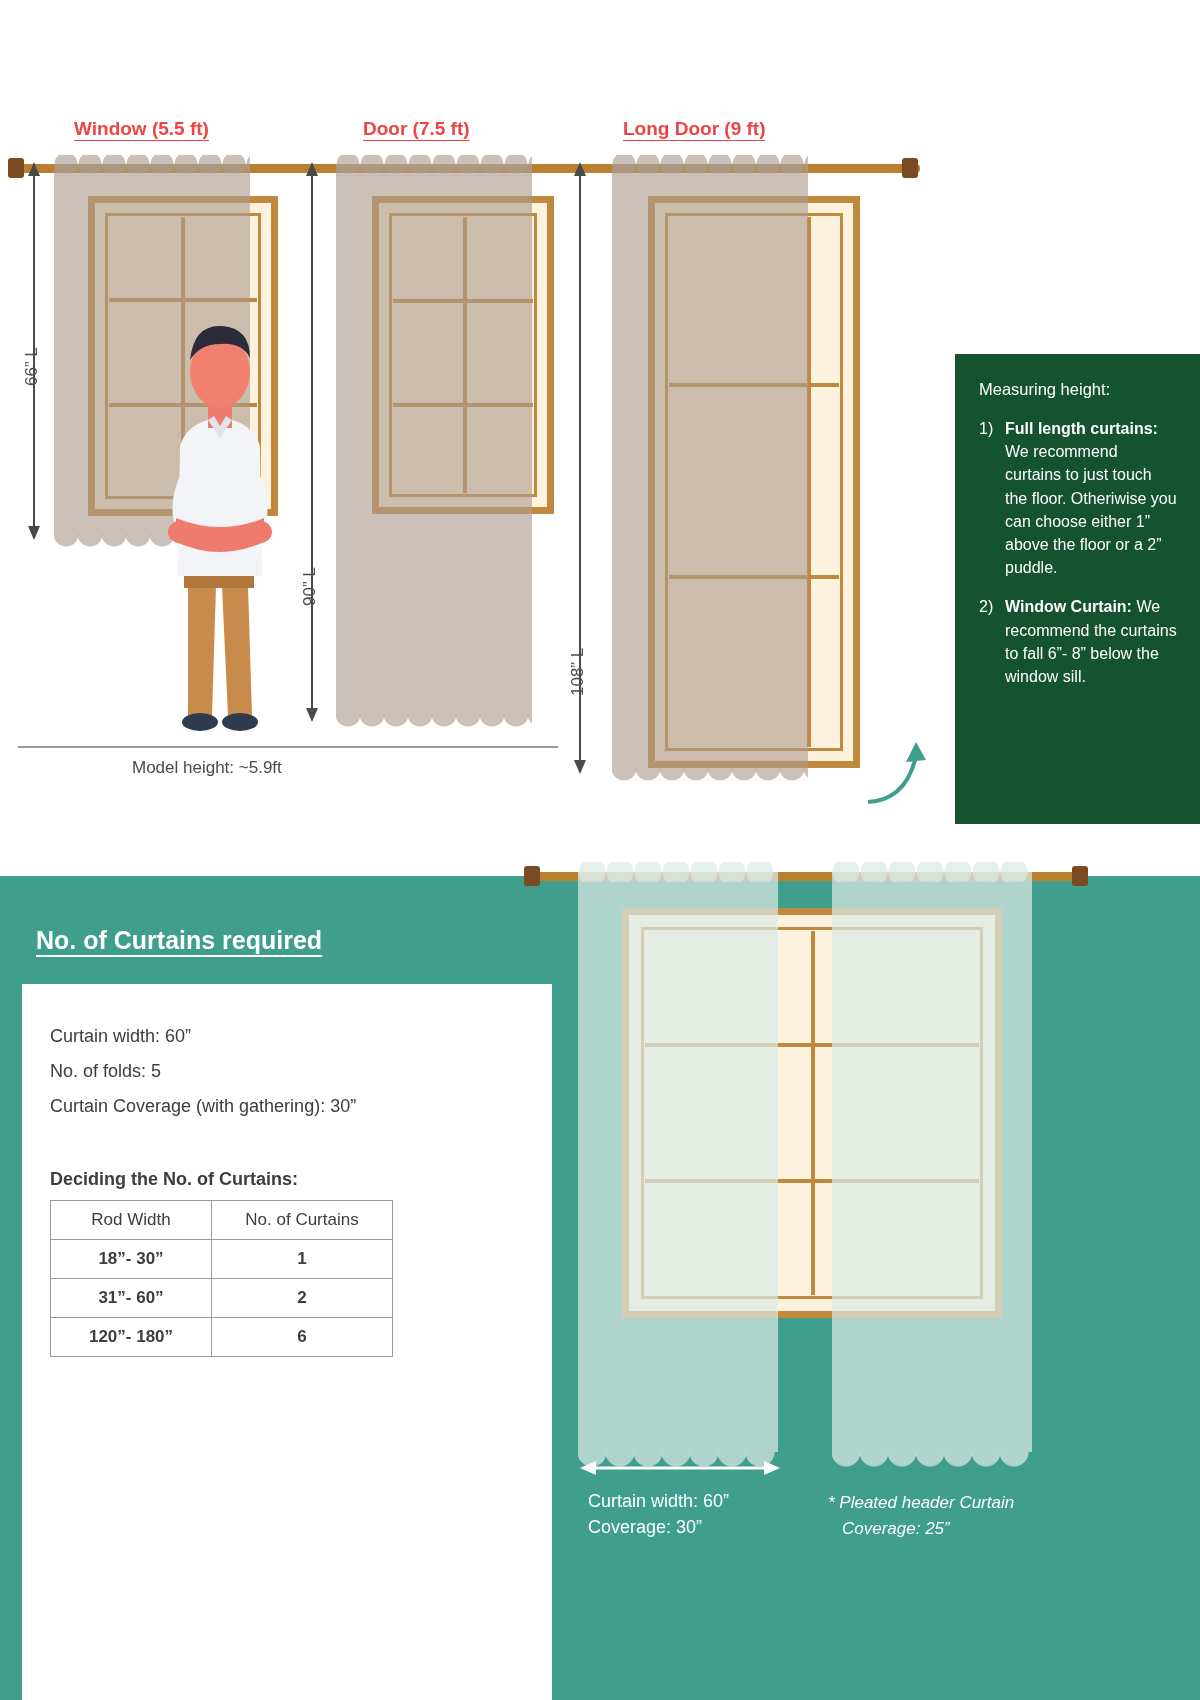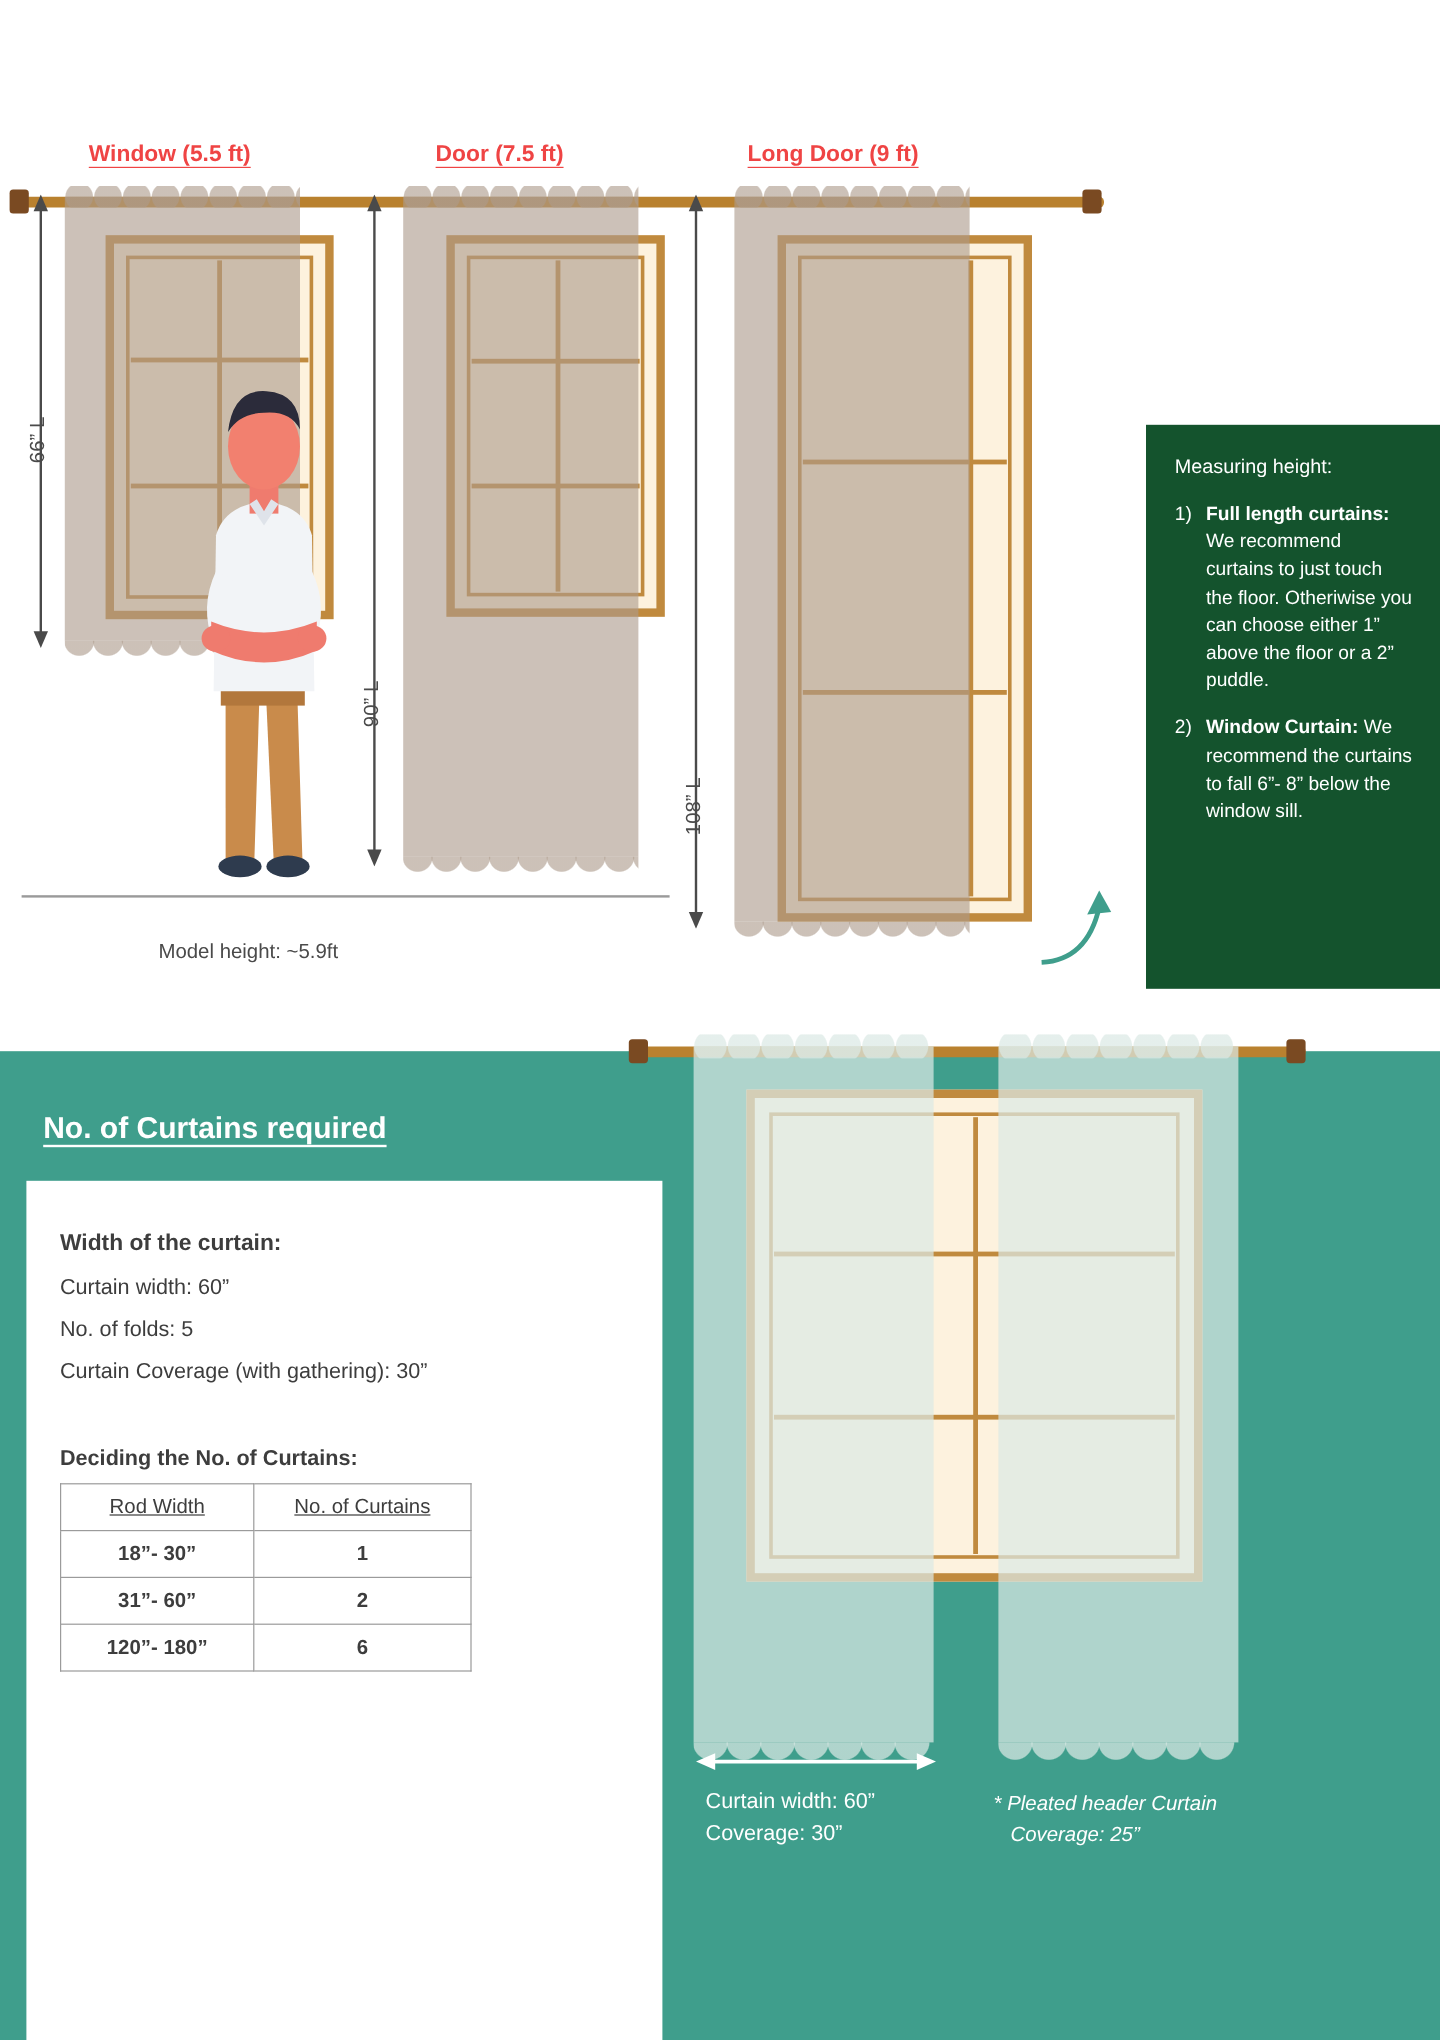--- a/index.html
+++ b/index.html
@@ -109,21 +109,21 @@
   .card-inner{padding:42px 30px 0 28px;}
   .c-head{font-size:19px;font-weight:bold;color:#3d3d3d;margin:0 0 14px 0;}
   .c-line{font-size:18px;color:#3d3d3d;margin:0 0 14px 0;}
   .c-note{font-size:18px;font-weight:bold;color:#3d3d3d;line-height:1.45;margin:46px 0 0 0;}
   .c-sub{font-size:18px;font-weight:bold;color:#3d3d3d;margin:52px 0 10px 0;}
 
   table.rodtable{border-collapse:collapse;font-size:17px;color:#3d3d3d;}
   table.rodtable th,table.rodtable td{
     border:1px solid #9b9b9b;padding:9px 10px;text-align:center;font-weight:bold;
   }
-  table.rodtable th{font-weight:normal;text-decoration:underline;}
+  table.rodtable th{font-weight:normal;}
   table.rodtable td:first-child,table.rodtable th:first-child{width:140px;}
   table.rodtable td:last-child,table.rodtable th:last-child{width:160px;}
 
   
   .b-curtain{position:absolute;background:rgba(219,233,229,.72);}
   .b-scallop{
     position:absolute;left:0;width:100%;height:20px;top:-10px;
     background:
       radial-gradient(circle at 14px 10px, rgba(219,233,229,.72) 13px, transparent 14px),
       radial-gradient(circle at 42px 10px, rgba(219,233,229,.72) 13px, transparent 14px),
@@ -236,21 +236,21 @@
       <ellipse cx="110" cy="246" rx="12" ry="11" fill="#ef7b6e"></ellipse>
 
       <rect x="58" y="116" width="24" height="26" fill="#ef7b6e"></rect>
       <ellipse cx="70" cy="86" rx="30" ry="36" fill="#f2806f"></ellipse>
       <path d="M40,74 Q44,38 72,40 Q100,42 100,72 Q92,56 70,58 Q50,58 40,74 Z" fill="#2b2b3a"></path>
 
       <path d="M58,134 L70,152 L82,134 L76,130 L70,140 L64,130 Z" fill="#dfe3ea"></path>
     </svg>
 
     <div class="floor-line" style="left:18px;top:650px;width:540px;"></div>
-    <div class="model-caption" style="left:132px;top:662px;margin-top:25px;">Model height: ~5.9ft</div>
+    <div class="model-caption" style="left:132px;top:662px;">Model height: ~5.9ft</div>
 
     <svg style="position:absolute;left:860px;top:640px;" width="80" height="70">
       <path d="M8,66 Q46,64 56,20" stroke="#3f9e8c" stroke-width="4" fill="none"></path>
       <polygon points="56,6 46,26 66,24" fill="#3f9e8c"></polygon>
     </svg>
 
     <div class="info-box">
       <div class="info-head">Measuring height:</div>
 
       <div class="info-item">
@@ -264,21 +264,20 @@
       </div>
     </div>
   </div>
 
   <div class="bottom-section">
 
     <div class="bottom-title">No. of Curtains required</div>
 
     <div class="white-card">
       <div class="card-inner">
-        <div class="c-head">Width of the curtain:</div>
         <div class="c-line">Curtain width: 60”</div>
         <div class="c-line">No. of folds: 5</div>
         <div class="c-line">Curtain Coverage (with gathering): 30”</div>
 
 
         <div class="c-sub">Deciding the No. of Curtains:</div>
 
         <table class="rodtable">
           <thead>
             <tr>

